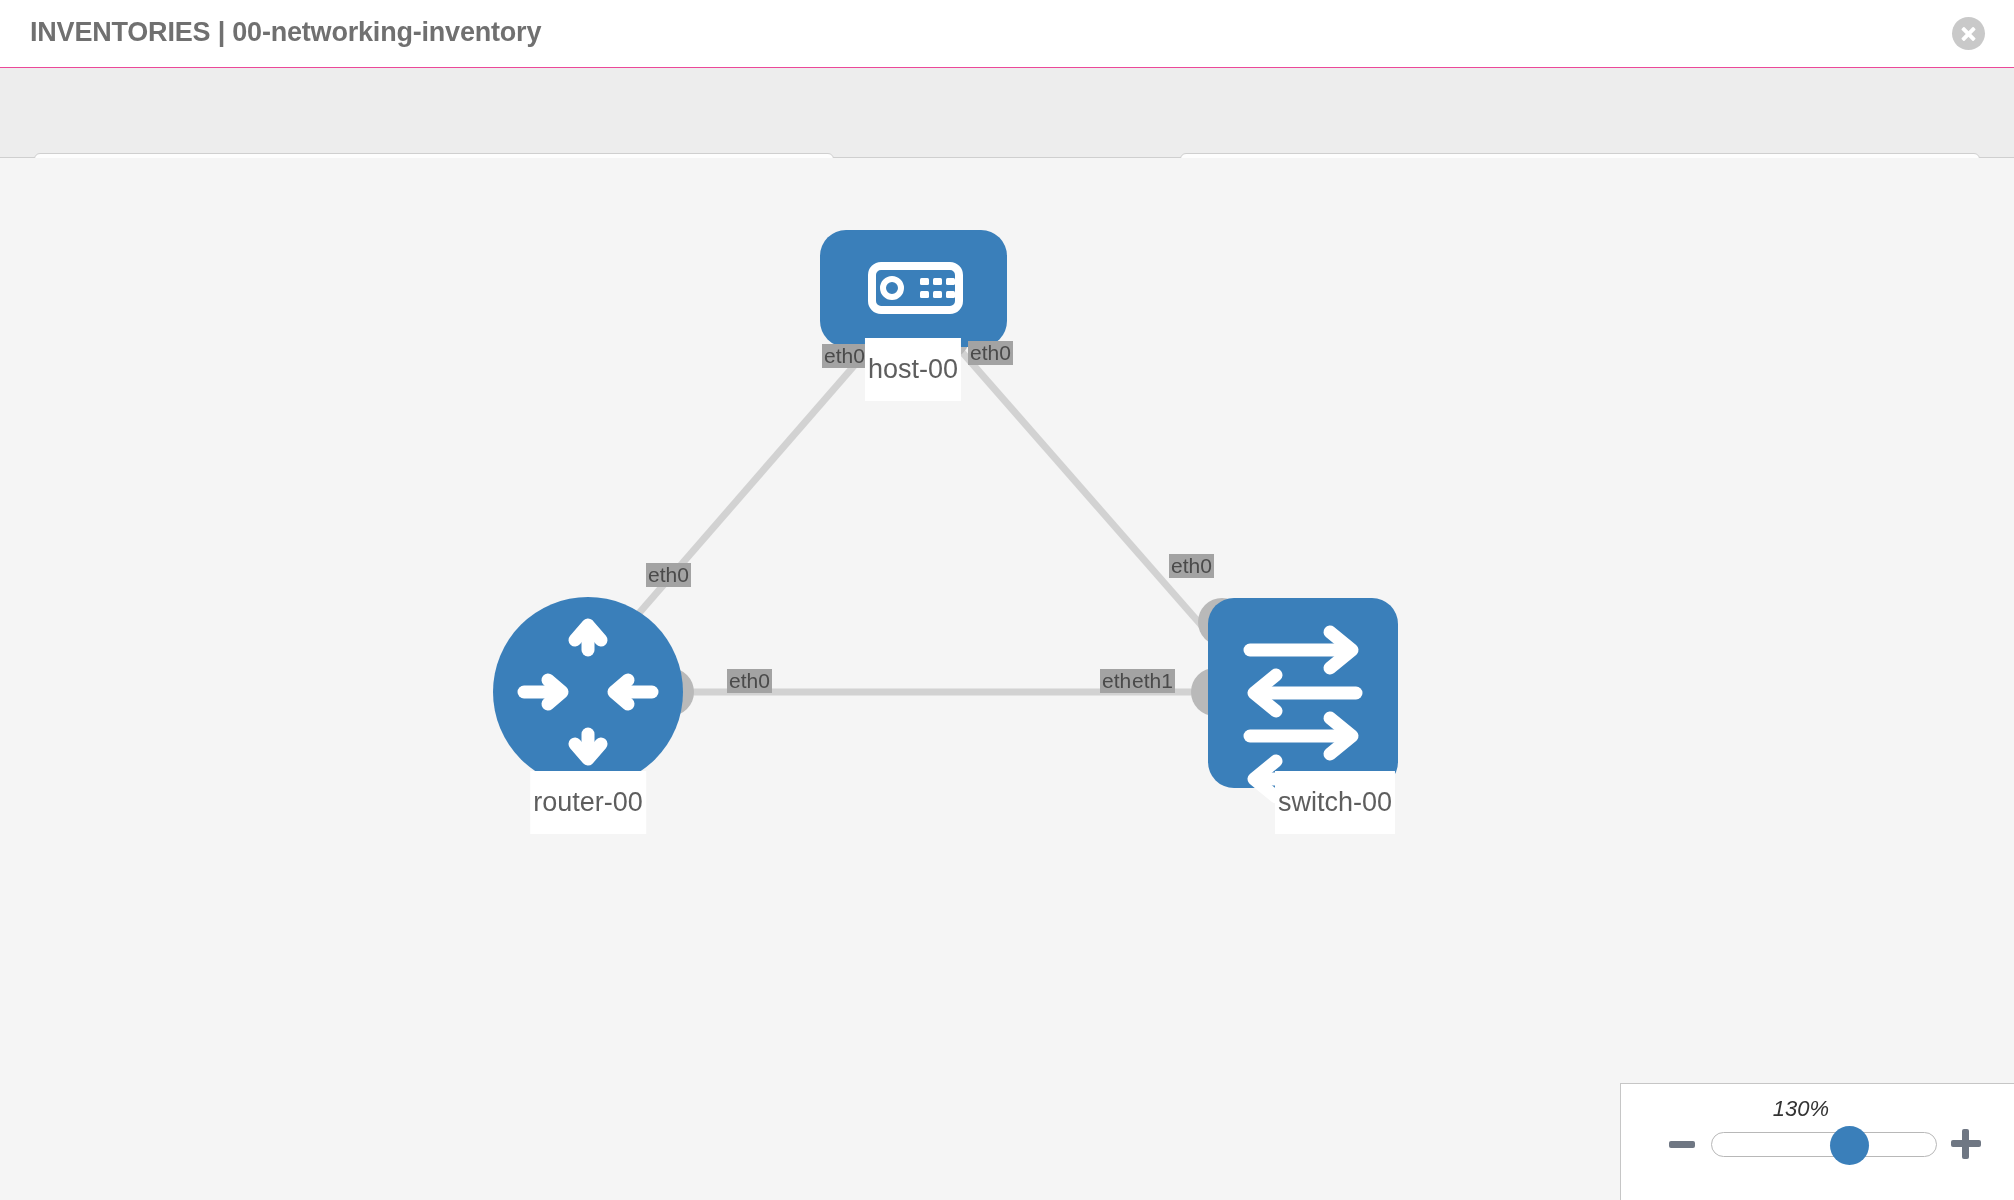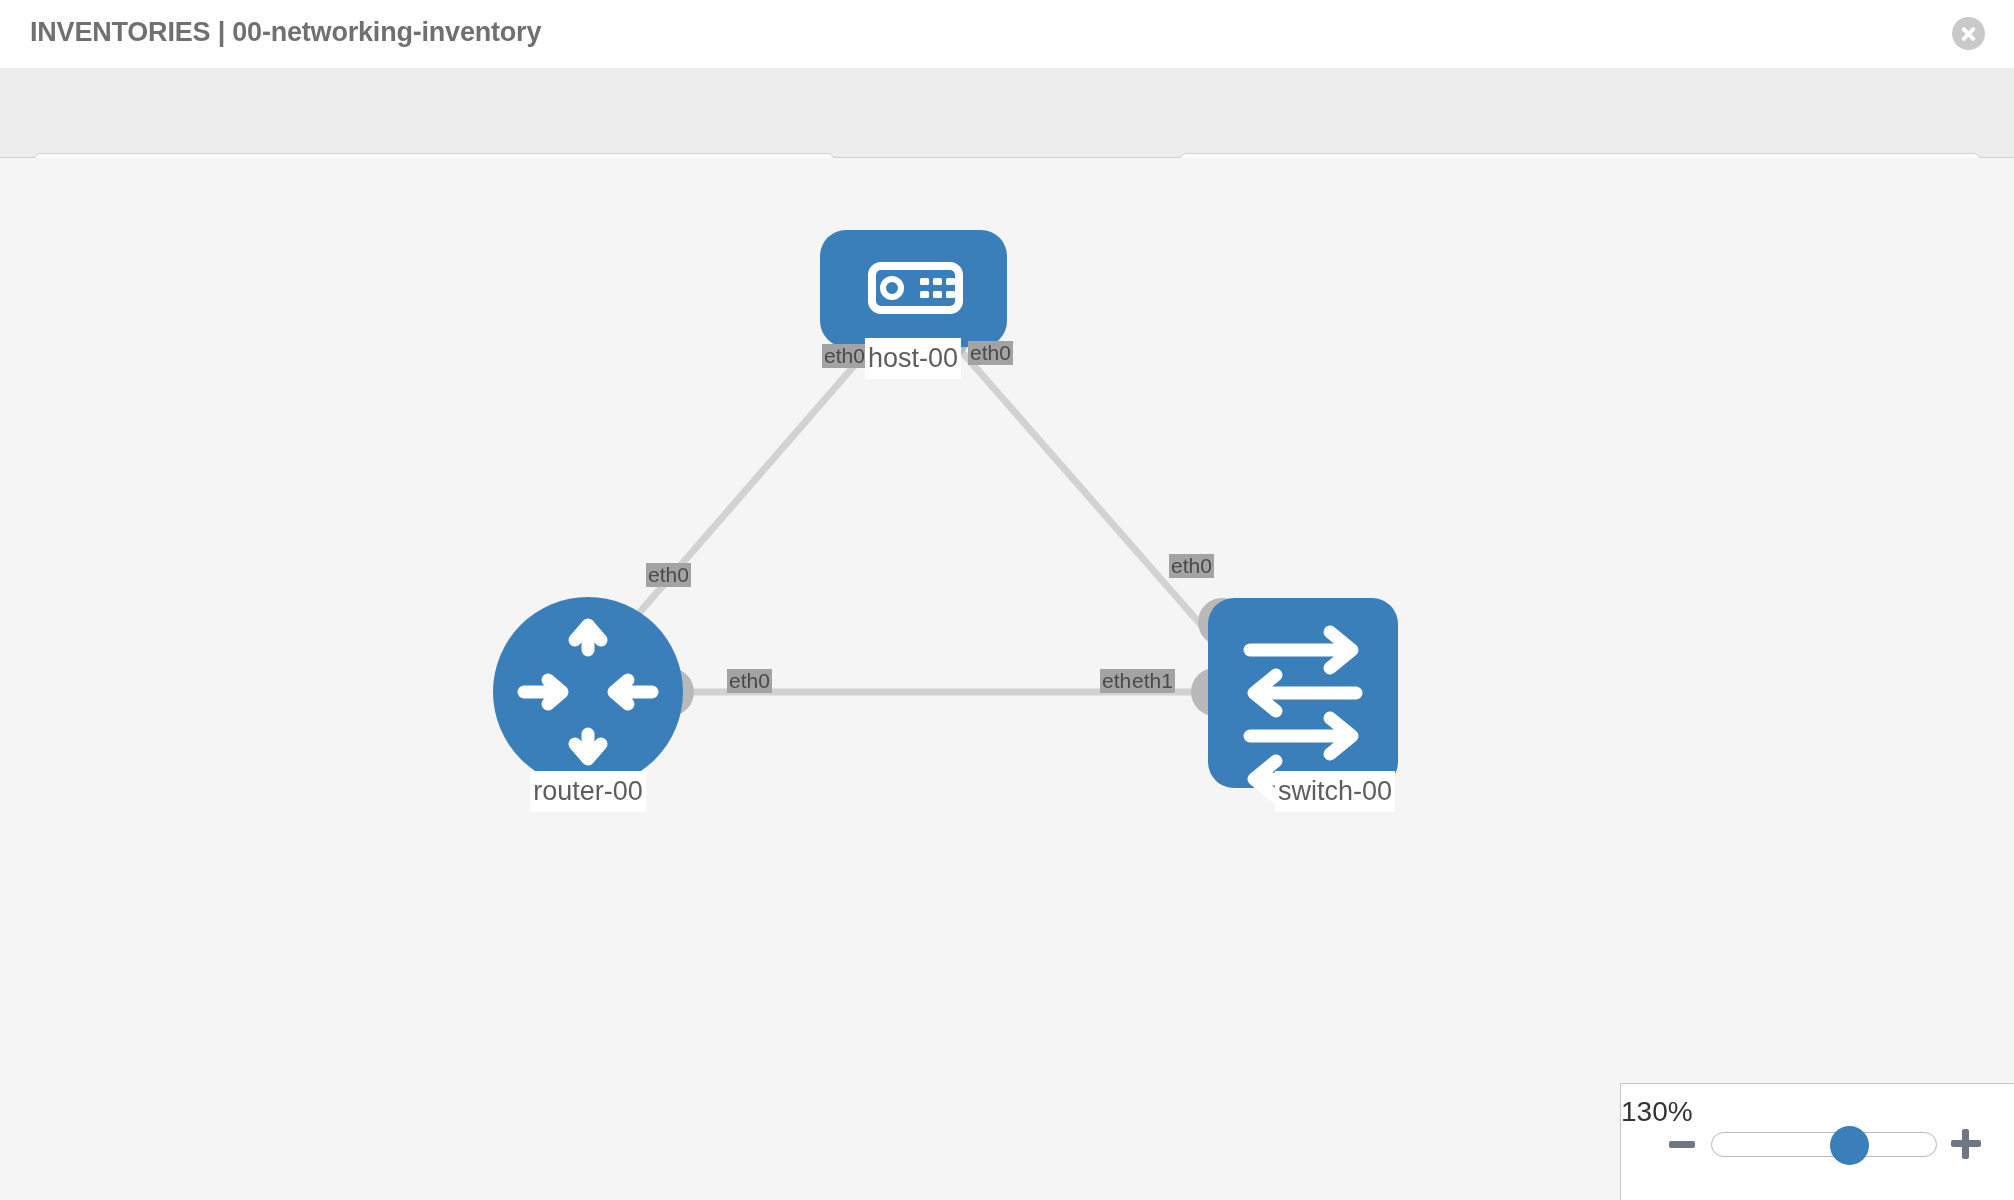--- a/index.html
+++ b/index.html
@@ -9,21 +9,21 @@
     background: #f6f6f6;
     overflow: hidden;
   }
 
   #app { position: relative; width: 2014px; height: 1200px; background: #ffffff; }
 
   
   .header {
     position: absolute; left: 0; top: 0; width: 2014px; height: 72px;
     background: #ffffff;
-    border-bottom: 1px solid #ec4899;
+    border-bottom: 5px solid #ec4899;
   }
   .header-title {
     position: absolute; left: 30px; top: 17px;
     font-size: 27px; font-weight: bold; color: #707070;
     letter-spacing: -0.2px; white-space: nowrap;
   }
   .close-btn {
     position: absolute; right: 29px; top: 17px;
     width: 33px; height: 33px; border-radius: 50%;
     background: #c9c9c9; cursor: pointer;
@@ -83,42 +83,42 @@
     background: #f5f5f5;
     overflow: hidden;
   }
   .canvas > svg { position: absolute; left: 0; top: 0; }
 
   
   .node-label {
     position: absolute;
     font-size: 27px; color: #5e5e5e;
     background: #ffffff;
-    padding: 5px 3px;
+    padding: 16px 3px;
     white-space: nowrap;
     transform: translateX(-50%);
   }
   .edge-label {
     position: absolute;
     font-size: 21px; color: #4a4a4a;
     background: #a3a3a3;
     padding: 0 2px;
     white-space: nowrap;
   }
 
   
   .zoom-panel {
     position: absolute; left: 1620px; top: 1083px;
     width: 400px; height: 120px;
     background: #ffffff;
     border: 1px solid #c6c6c6;
   }
   .zoom-value {
     position: absolute; left: 0; top: 12px; width: 360px;
-    font-size: 28px; color: #333333;
+    text-align: center; font-size: 22px; color: #333333; font-style: italic;
   }
   .zoom-minus {
     position: absolute; left: 48px; top: 57px;
     width: 26px; height: 7px; background: #6f7783; border-radius: 2px;
     cursor: pointer;
   }
   .zoom-plus {
     position: absolute; left: 330px; top: 45px;
     width: 30px; height: 30px; cursor: pointer;
   }

